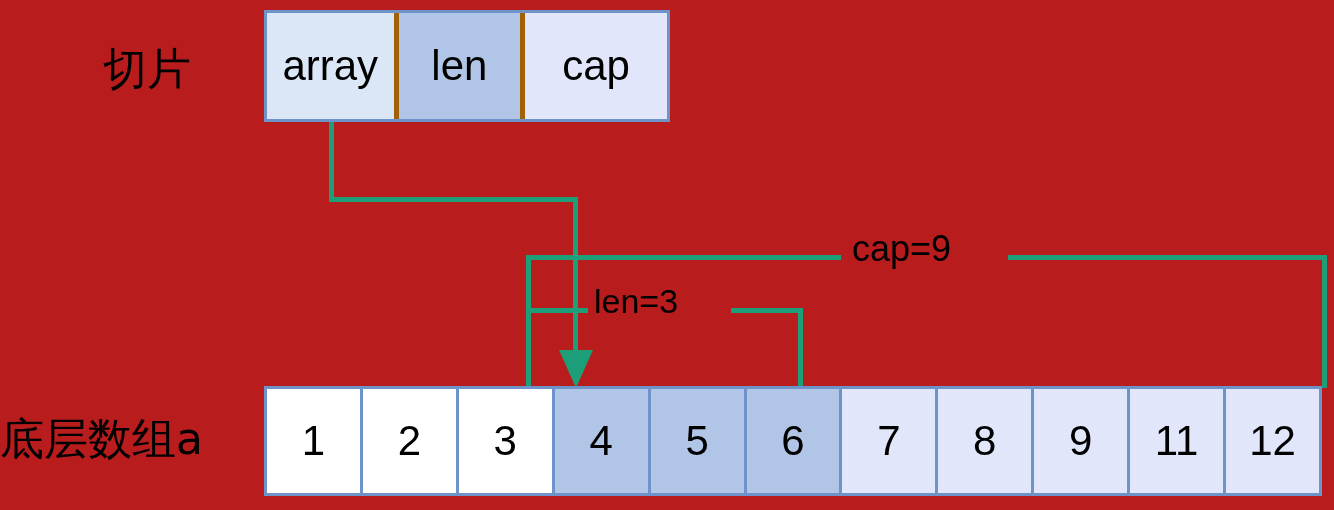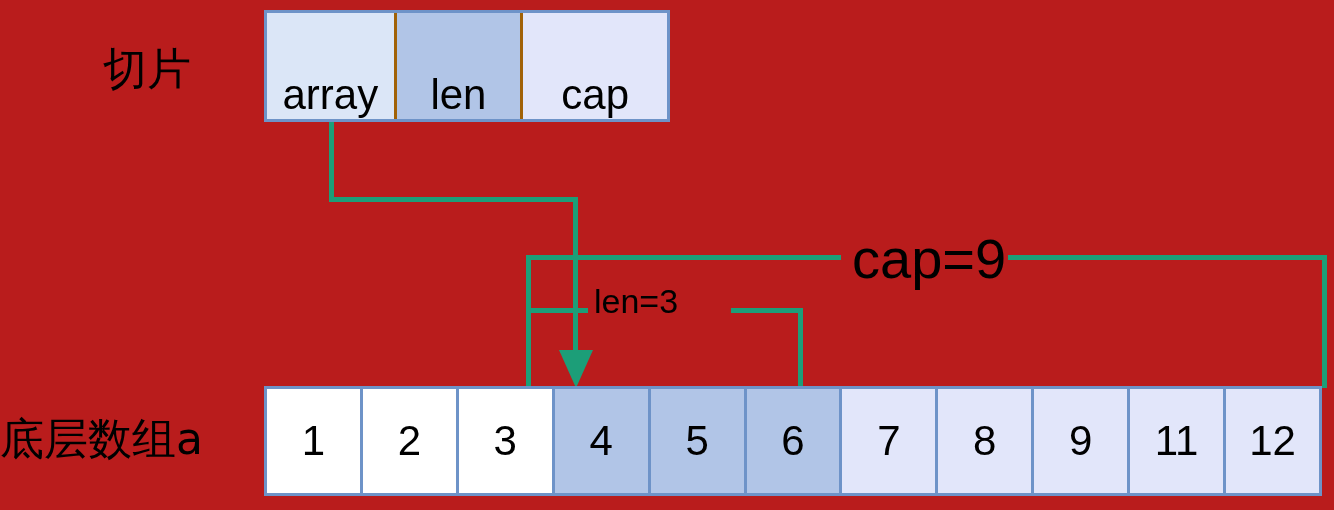--- a/index.html
+++ b/index.html
@@ -38,27 +38,27 @@
     width: 406px;
     height: 112px;
     display: flex;
     box-sizing: border-box;
     border: 3px solid #6e93c8;
     background: #e2e6fa;
   }
   .slice-cell {
     box-sizing: border-box;
     display: flex;
-    align-items: flex-end;
+    align-items: center;
     justify-content: center;
     font-size: 42px;
     color: #000000;
     height: 100%;
   }
-  .slice-cell + .slice-cell { border-left: 3px solid #a16207; }
+  .slice-cell + .slice-cell { border-left: 5px solid #a16207; }
   #slice-cell-array { width: 133px; background: #dbe6f7; }
   #slice-cell-len   { width: 133px; background: #b1c5e7; }
   #slice-cell-cap   { width: 154px; background: #e2e6fa; }
 
   
   #array-row {
     position: absolute;
     left: 264px;
     top: 386px;
     width: 1058px;
@@ -108,21 +108,21 @@
 
   
   #cap-left-v   { left: 526px;  top: 255px; height: 133px; }
   #cap-h-a      { left: 526px;  top: 255px; width: 315px; }
   #cap-h-b      { left: 1008px; top: 255px; width: 319px; }
   #cap-right-v  { left: 1322px; top: 255px; height: 133px; }
   #cap-text {
     position: absolute;
     left: 852px;
     top: 231px;
-    font-size: 56px;
+    font-size: 36px;
     color: #000000;
     white-space: nowrap;
     line-height: 1;
   }
 
   
   #len-left-v   { left: 526px; top: 308px; height: 80px; }
   #len-h-a      { left: 526px; top: 308px; width: 62px; }
   #len-h-b      { left: 731px; top: 308px; width: 72px; }
   #len-right-v  { left: 798px; top: 308px; height: 80px; }

